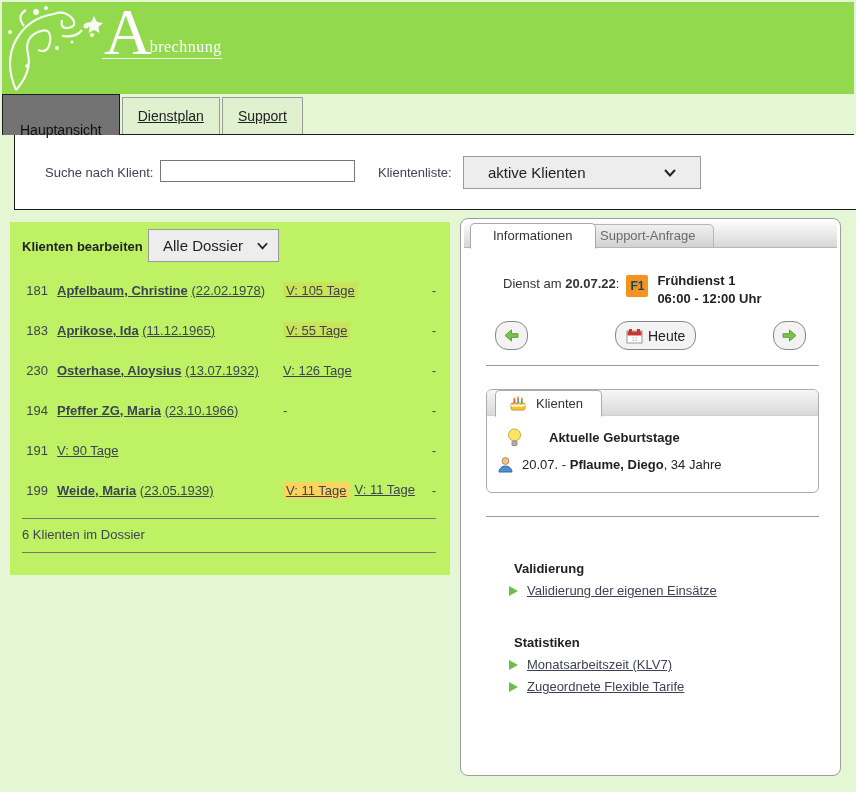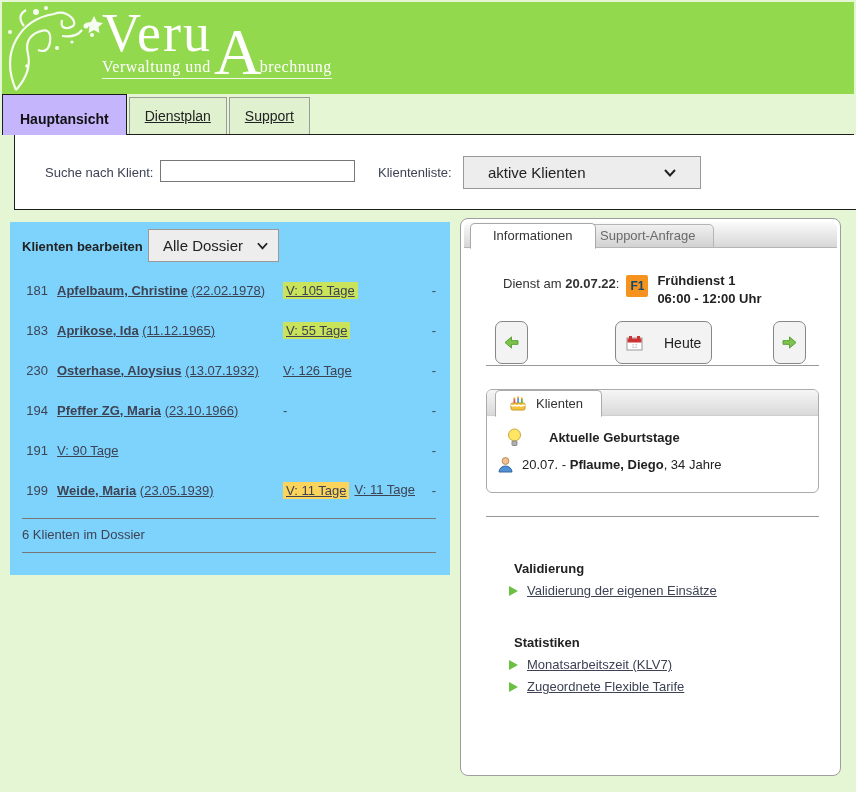--- a/index.html
+++ b/index.html
@@ -21,40 +21,40 @@
           font-family:"Liberation Serif", serif; border-bottom:1px solid rgba(255,255,255,.85); padding-bottom:2px; }
   .logo-left { display:flex; flex-direction:column; align-items:flex-start; }
   .logo-veru { font-size:54px; line-height:50px; letter-spacing:2px; font-weight:400; }
   .logo-sub { font-size:16px; line-height:18px; letter-spacing:.5px; }
   .logo-biga { font-size:66px; line-height:48px; margin:0 -2px 0 2px; }
 
   
   .tabstrip { position:absolute; left:2px; top:94px; width:852px; height:41px;
               display:flex; align-items:flex-end; border-bottom:1px solid #1c1c1c; }
   .maintab { cursor:pointer; }
-  .maintab.active { height:41px; line-height:40px; padding:4px 17px; background:#c4b5fd;
+  .maintab.active { height:41px; line-height:40px; padding:15px 17px; background:#737373;
                     border:1px solid #1c1c1c; border-bottom:none; margin-bottom:-1px;
-                    font-weight:bold; font-size:14px; color:#111; z-index:2; }
+                    font-weight:normal; font-size:14px; color:#111; z-index:2; }
   .maintab.inactive { height:37px; line-height:36px; padding:0 15px; background:#e0f1cf;
                       border:1px solid #9b9b9b; border-bottom:none; font-size:14px; margin-left:2px; }
   .maintab.inactive span { text-decoration:underline; color:#222; }
 
   
   .searchpanel { position:absolute; left:14px; top:135px; width:852px; height:75px;
                  background:#fff; border:1px solid #1c1c1c; border-top:none; }
   .searchpanel .lbl { position:absolute; top:30px; font-size:13px; color:#3d4354; }
   .search-input { position:absolute; left:145px; top:25px; width:195px; height:22px;
                   border:1px solid #777; background:#fff; font-size:13px; padding:0 4px; }
   .selectbox { background:#ededed; border:1px solid #999; display:flex; align-items:center;
                font-size:15px; color:#222; cursor:pointer; position:absolute; }
   .selectbox .chev { margin-left:auto; }
   .sel-klientenliste { left:448px; top:21px; width:238px; height:33px; padding:0 24px; }
 
   
-  .clients { position:absolute; left:10px; top:222px; width:440px; height:353px; background:#7dd3fc; }
+  .clients { position:absolute; left:10px; top:222px; width:440px; height:353px; background:#bef264; }
   .clients-title { position:absolute; left:12px; top:17px; font-weight:bold; font-size:13px; color:#222; }
   .sel-kantone { left:138px; top:7px; width:131px; height:33px; padding:0 10px 0 14px; }
   .rowwrap { position:absolute; left:12px; top:48px; right:14px; }
   .crow { height:40px; display:flex; align-items:center; font-size:13px; }
   .cid { width:26px; margin-right:9px; text-align:right; }
   .cnamecell { width:226px; }
   .cname { font-weight:bold; }
   .vcell { width:140px; display:flex; gap:5px; white-space:nowrap; }
   .hl-green { background:#c9e45a; padding:1px 3px; }
   .hl-yellow { background:#fbd45c; padding:1px 3px; }
@@ -74,22 +74,22 @@
   .itab.inactive { left:117px; top:2px; height:24px; line-height:22px; padding:0 18px;
                    background:linear-gradient(#f0f0f0,#d2d2d2); border:1px solid #b5b5b5; color:#6b6b6b; }
 
   .dutyrow { position:absolute; left:42px; top:53px; display:flex; align-items:flex-start; }
   .dutyrow .dlabel { line-height:18px; padding-top:3px; font-size:13px; color:#333; }
   .f1badge { width:22px; height:22px; background:#f6921e; color:#0c4a6e; font-weight:bold; font-size:12px;
              display:flex; align-items:center; justify-content:center; border-radius:2px;
              margin:3px 0 0 7px; }
   .dutytext { margin-left:9px; font-weight:bold; font-size:13px; line-height:18px; color:#222; }
 
-  .navbtn { position:absolute; top:102px; height:43px; background:#f3f3f3; border:1px solid #878787;
-            border-radius:7px; display:flex; align-items:center; justify-content:center; gap:21px;
+  .navbtn { position:absolute; top:102px; height:29px; background:#f3f3f3; border:1px solid #878787;
+            border-radius:13px; display:flex; align-items:center; justify-content:center; gap:5px;
             cursor:pointer; font-size:14px; color:#222; }
   .btn-prev { left:34px; width:33px; }
   .btn-today { left:154px; padding:0 10px; }
   .btn-next { left:312px; width:33px; }
 
   .ihr { position:absolute; left:25px; right:21px; border-top:1px solid #999; }
 
   .kbox { position:absolute; left:25px; right:21px; top:170px; height:104px;
           border:1px solid #ababab; border-radius:6px; }
   .kbox-head { height:26px; background:linear-gradient(#f6f6f6,#d9d9d9); border-radius:5px 5px 0 0;
@@ -126,24 +126,20 @@
       <circle cx="84" cy="24" r="2.5"></circle>
         <circle cx="90" cy="33" r="2"></circle>
       <circle cx="8" cy="30" r="2"></circle>
         <circle cx="55" cy="46" r="2"></circle>
       <circle cx="70" cy="40" r="1.6"></circle>
         <circle cx="25" cy="64" r="1.8"></circle>
       <path d="M92 14 l3 6 6 1 -4.5 4 1 6 -5.5 -3 -5.5 3 1 -6 -4.5 -4 6 -1 z"></path>
     </g>
   </svg>
   <div class="logo">
-    <div class="logo-left">
-      <div class="logo-veru">Veru</div>
-      <div class="logo-sub">Verwaltung und</div>
-    </div>
     <div class="logo-biga">A</div>
     <div class="logo-sub">brechnung</div>
   </div>
 </div>
 
 <div class="tabstrip">
   <div class="maintab active">Hauptansicht</div>
   <div class="maintab inactive"><span>Dienstplan</span></div>
   <div class="maintab inactive"><span>Support</span></div>
 </div>

